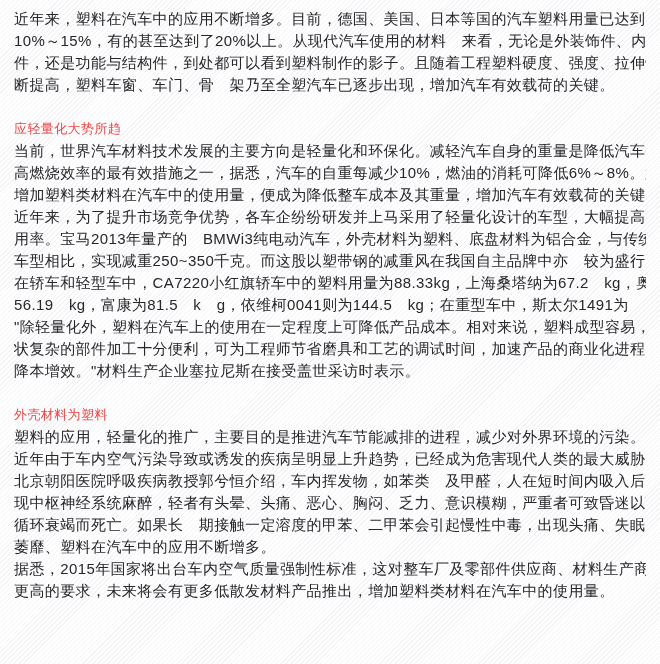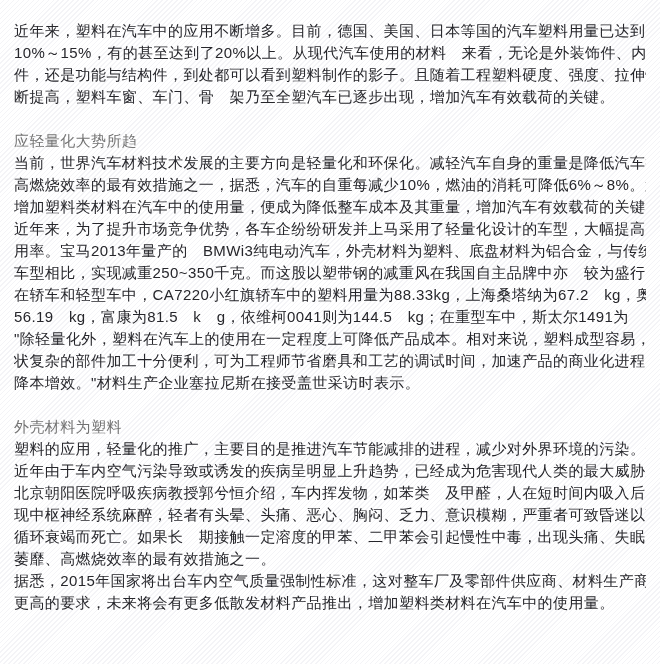--- a/index.html
+++ b/index.html
@@ -12,35 +12,35 @@
     overflow: hidden;
     background-color: #ffffff;
     background-image: repeating-linear-gradient(
       135deg,
       #ffffff 0px, #ffffff 2.5px,
       #f4f4f7 2.5px, #f4f4f7 3.5px
     );
     font-family: "Liberation Sans", "DejaVu Sans", sans-serif;
   }
   .article {
-    padding: 20px 14px 0 14px;
+    padding: 8px 14px 0 14px;
     font-size: 15px;
     line-height: 22px;
     letter-spacing: 0.4px;
     color: #26262b;
     text-align: left;
   }
   .para {
     margin: 0;
   }
   .heading {
     margin: 22px 0 0 0;
-    font-size: 15px;
+    font-size: 13px;
     font-weight: normal;
-    color: #737373;
+    color: #ef4444;
   }
   .line {
     white-space: pre;
     height: 22px;
     overflow: hidden;
   }
 </style>
 </head>
 <body>
 
@@ -75,19 +75,19 @@
       <div class="line">外壳材料为塑料</div>
     </div>
     <div class="para">
       <div class="line">塑料的应用，轻量化的推广，主要目的是推进汽车节能减排的进程，减少对外界环境的污染。然而，由</div>
     </div>
     <div class="para">
       <div class="line">近年由于车内空气污染导致或诱发的疾病呈明显上升趋势，已经成为危害现代人类的最大威胁之一。据</div>
       <div class="line">北京朝阳医院呼吸疾病教授郭兮恒介绍，车内挥发物，如苯类　及甲醛，人在短时间内吸入后，会出</div>
       <div class="line">现中枢神经系统麻醉，轻者有头晕、头痛、恶心、胸闷、乏力、意识模糊，严重者可致昏迷以致呼吸、</div>
       <div class="line">循环衰竭而死亡。如果长　期接触一定溶度的甲苯、二甲苯会引起慢性中毒，出现头痛、失眠、精神</div>
-      <div class="line">萎靡、高燃烧效率的最有效措施之一。</div>
+      <div class="line">萎靡、塑料在汽车中的应用不断增多。</div>
     </div>
     <div class="para">
       <div class="line">据悉，2015年国家将出台车内空气质量强制性标准，这对整车厂及零部件供应商、材料生产商提出了</div>
       <div class="line">更高的要求，未来将会有更多低散发材料产品推出，增加塑料类材料在汽车中的使用量。</div>
     </div>
   </div>
 
 </body></html>

